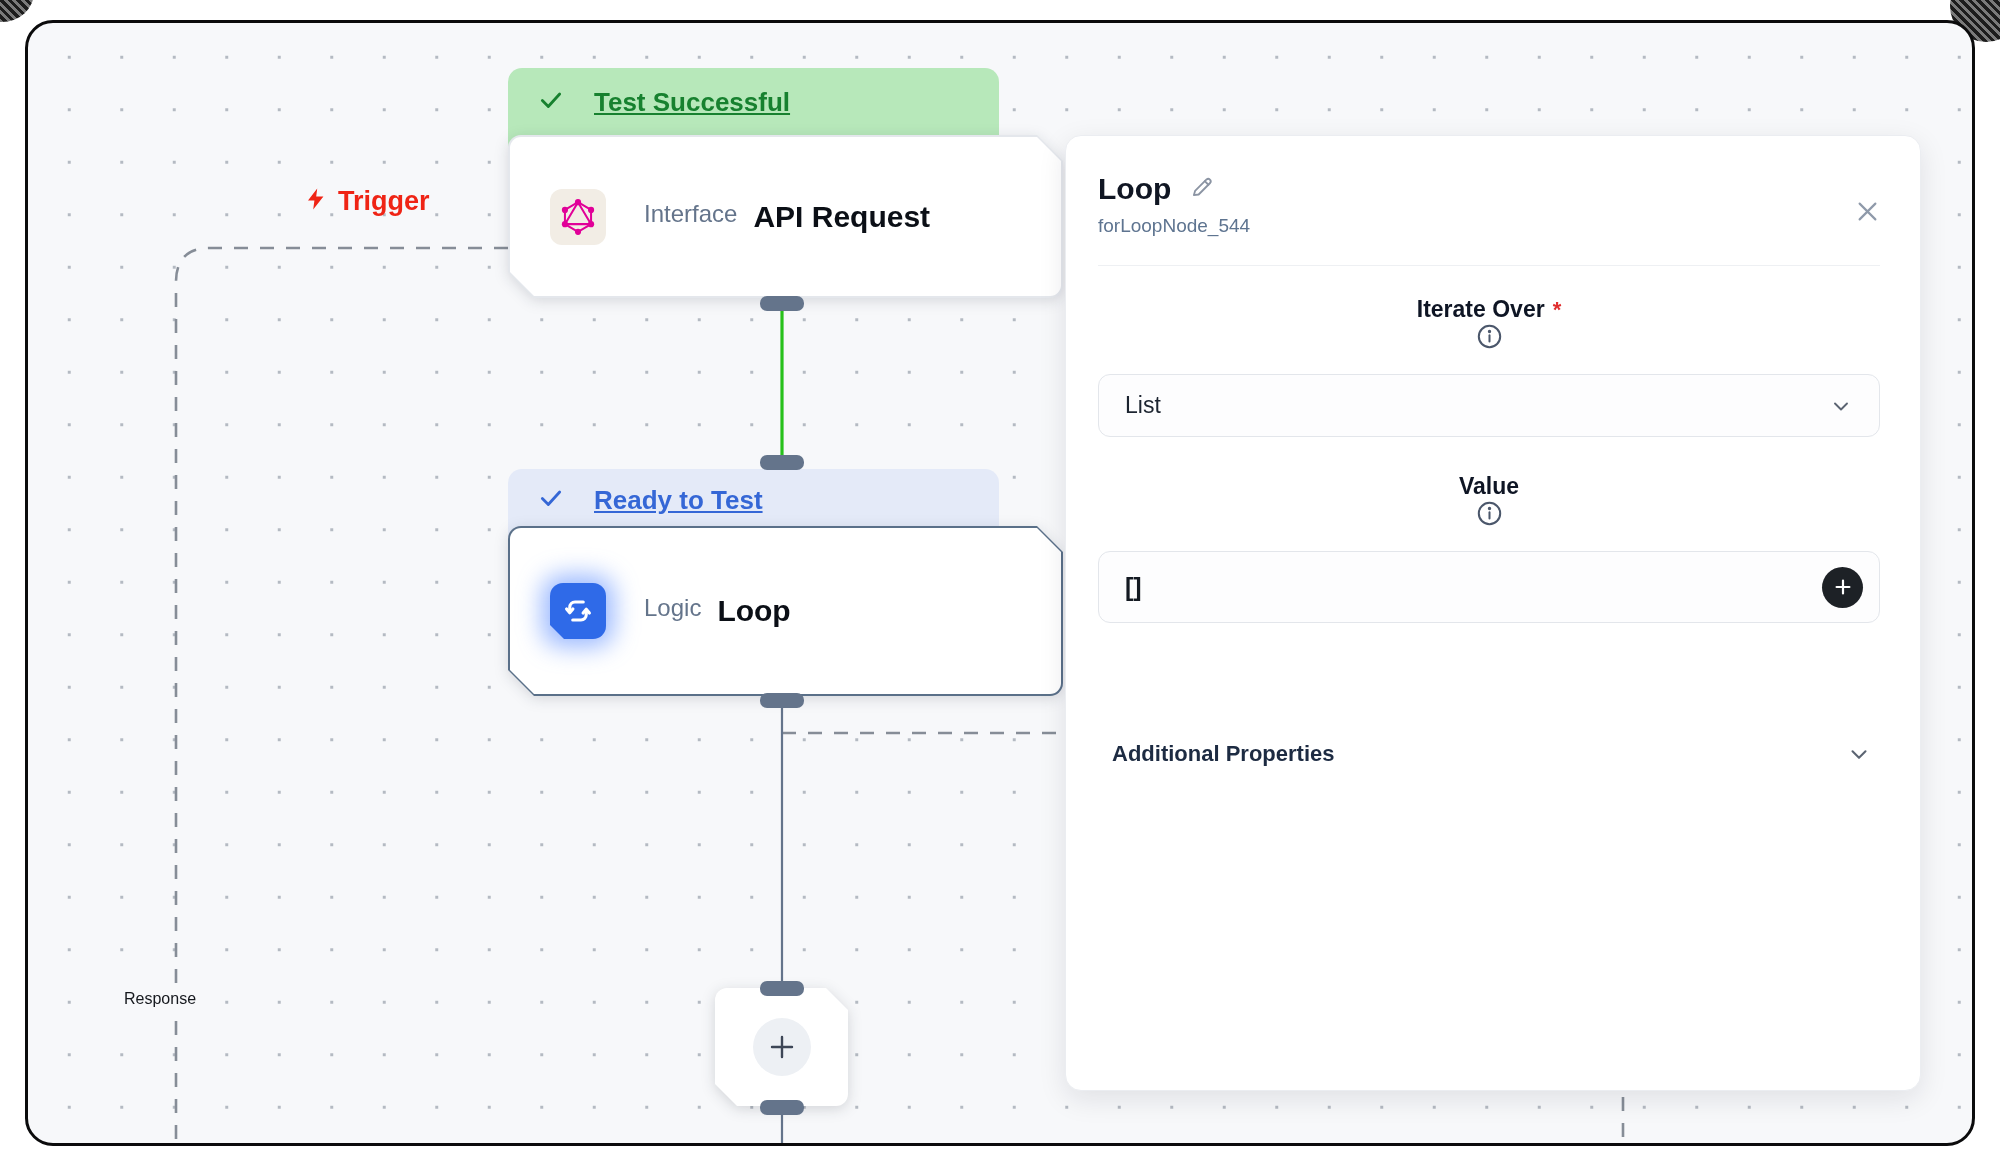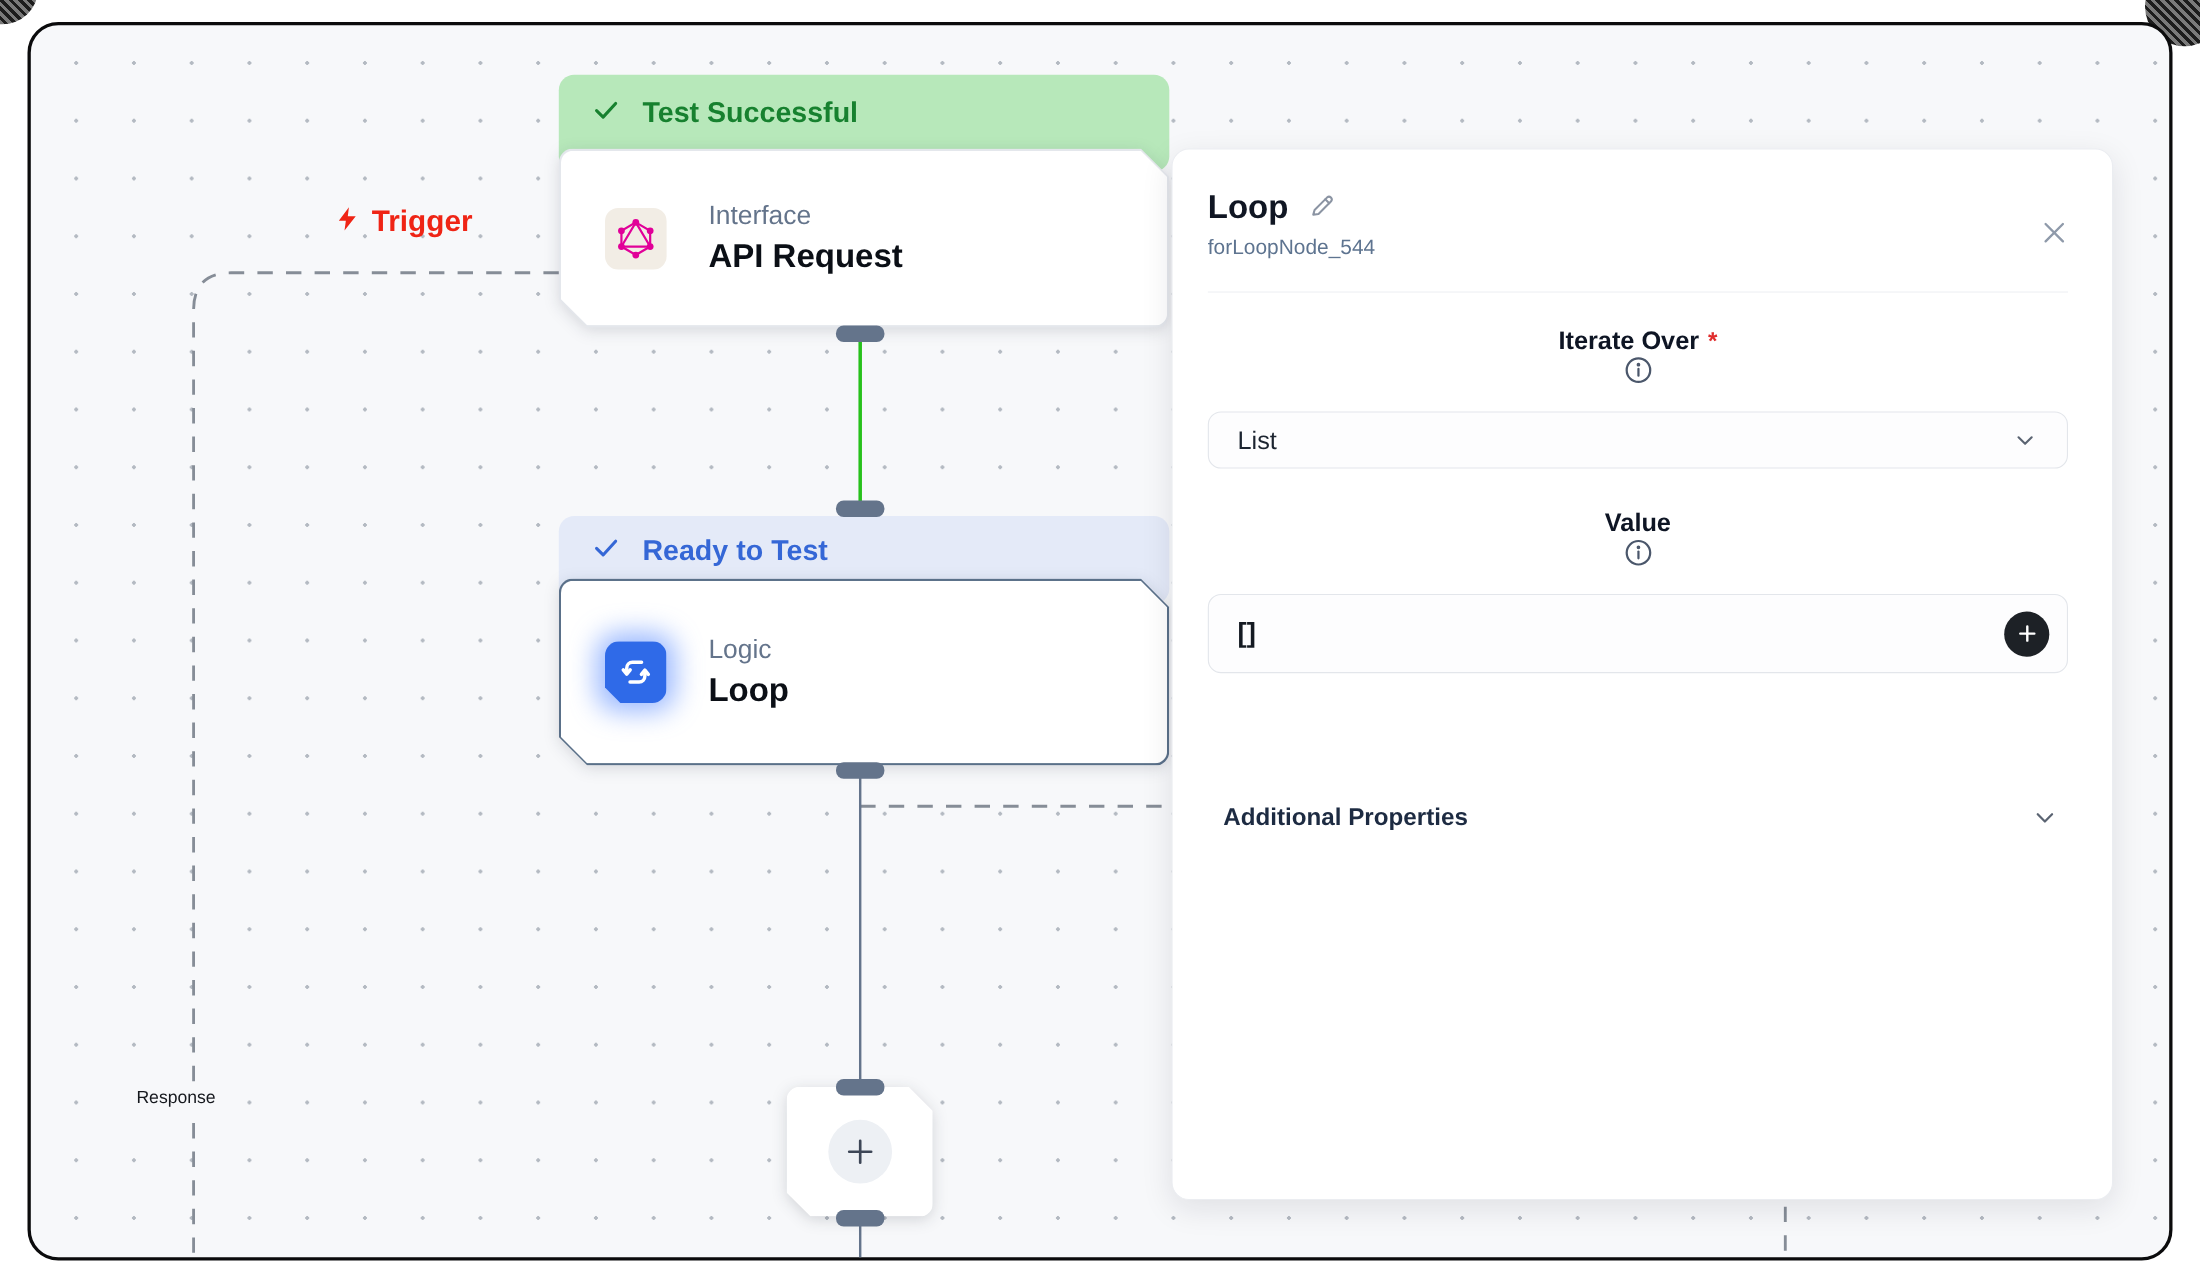--- a/index.html
+++ b/index.html
@@ -21,38 +21,38 @@
   .edges { position:absolute; left:0; top:0; width:1950px; height:1126px; z-index:1; pointer-events:none; }
 
   
   .trigger-label { position:absolute; left:276px; top:163px; display:flex; align-items:flex-start; gap:10px;
     color:#ef2415; font-size:27px; font-weight:600; z-index:2; }
   .response-label { position:absolute; left:86px; top:964px; background:#f7f8fa; padding:3px 10px;
     color:#15181d; font-size:16px; z-index:2; }
 
   
   .node-group { position:absolute; left:480px; width:555px; z-index:2; }
-  .banner { position:absolute; left:0; width:555px; border-radius:14px;
-    display:flex; align-items:flex-start; padding:19px 0 0 30px; gap:20px;
-    font-size:26px; font-weight:600; }
+  .banner { position:absolute; left:0; width:491px; border-radius:14px;
+    display:flex; align-items:flex-start; padding:19px 0 0 30px; gap:30px;
+    font-size:26px; font-weight:600;text-decoration:underline; }
   .banner-success { top:45px; height:88px; background:#b7e8ba; color:#17812f; }
   .banner-ready { top:446px; height:80px; background:#e4eaf8; color:#3567d6; padding-top:16px; }
 
   .card-shadow { position:absolute; filter:drop-shadow(0 3px 7px rgba(16,24,40,.14)); }
   .card-clip { clip-path:polygon(0 0,calc(100% - 26px) 0,100% 26px,100% 100%,26px 100%,0 calc(100% - 26px)); border-radius:13px; }
   .card-outer { position:relative; width:555px; }
   .card-inner { position:absolute; left:2px; top:2px; right:2px; bottom:2px; background:#ffffff;
     clip-path:polygon(0 0,calc(100% - 24px) 0,100% 24px,100% 100%,24px 100%,0 calc(100% - 24px));
     border-radius:11px; display:flex; align-items:center; padding-left:40px; gap:38px; }
   .api-card { top:112px; }
   .api-card .card-outer { height:163px; background:#e4e7ec; }
   .loop-card { top:503px; }
   .loop-card .card-outer { height:170px; background:#5a7089; }
 
-  .node-texts { display:flex; flex-direction:column; gap:6px; }
+  .node-texts { display:flex; flex-direction:row; gap:16px; }
   .node-category { font-size:24px; color:#64748b; }
   .node-title { font-size:30px; font-weight:700; color:#0b0f16; }
 
   .node-icon { width:56px; height:56px; flex:0 0 56px; position:relative; }
   .gql-bg { width:56px; height:56px; background:#f2ede5; border-radius:12px;
     display:flex; align-items:center; justify-content:center; }
   .loop-glow { position:absolute; left:-8px; top:-8px; width:72px; height:72px; border-radius:20px;
     background:rgba(72,128,255,.55); filter:blur(12px); }
   .loop-bg { position:absolute; width:56px; height:56px; background:#2f6ae8; border-radius:13px;
     clip-path:polygon(0 0,100% 0,100% 100%,14px 100%,0 calc(100% - 14px));
@@ -79,21 +79,21 @@
   .panel-node-id { margin-top:9px; font-size:19px; color:#5e7490; }
   .panel-close { position:absolute; right:-2px; top:24px; width:30px; height:30px; cursor:pointer;
     display:flex; align-items:center; justify-content:center; }
   .panel-divider { margin-top:28px; height:1px; background:#eef0f3; }
 
   .field-row { display:flex; align-items:center; justify-content:space-between;flex-direction:column; }
   .field-label { font-size:23px; font-weight:700; color:#0e1524; }
   .req { color:#e02d2d; font-weight:600; margin-left:8px; font-size:22px; }
   .info-btn { width:27px; height:27px; cursor:pointer; }
 
-  .select-box { margin-top:24px; height:52px; border:1px solid #e3e6eb; border-radius:12px; background:#fdfdfe;
+  .select-box { margin-top:24px; height:63px; border:1px solid #e3e6eb; border-radius:12px; background:#fdfdfe;
     display:flex; align-items:center; justify-content:space-between; padding:0 26px; cursor:pointer; }
   .select-value { font-size:23px; color:#1c2430; }
 
   .input-box { margin-top:24px; height:72px; border:1px solid #e3e6eb; border-radius:12px; background:#fdfdfe;
     display:flex; align-items:center; justify-content:space-between; padding:0 16px 0 26px; }
   .input-value { font-size:25px; font-weight:600; color:#141a22; }
   .add-value-btn { width:41px; height:41px; border-radius:50%; background:#1d2126; border:none; cursor:pointer;
     display:flex; align-items:center; justify-content:center; }
 
   .section-iterate { margin-top:30px; }

